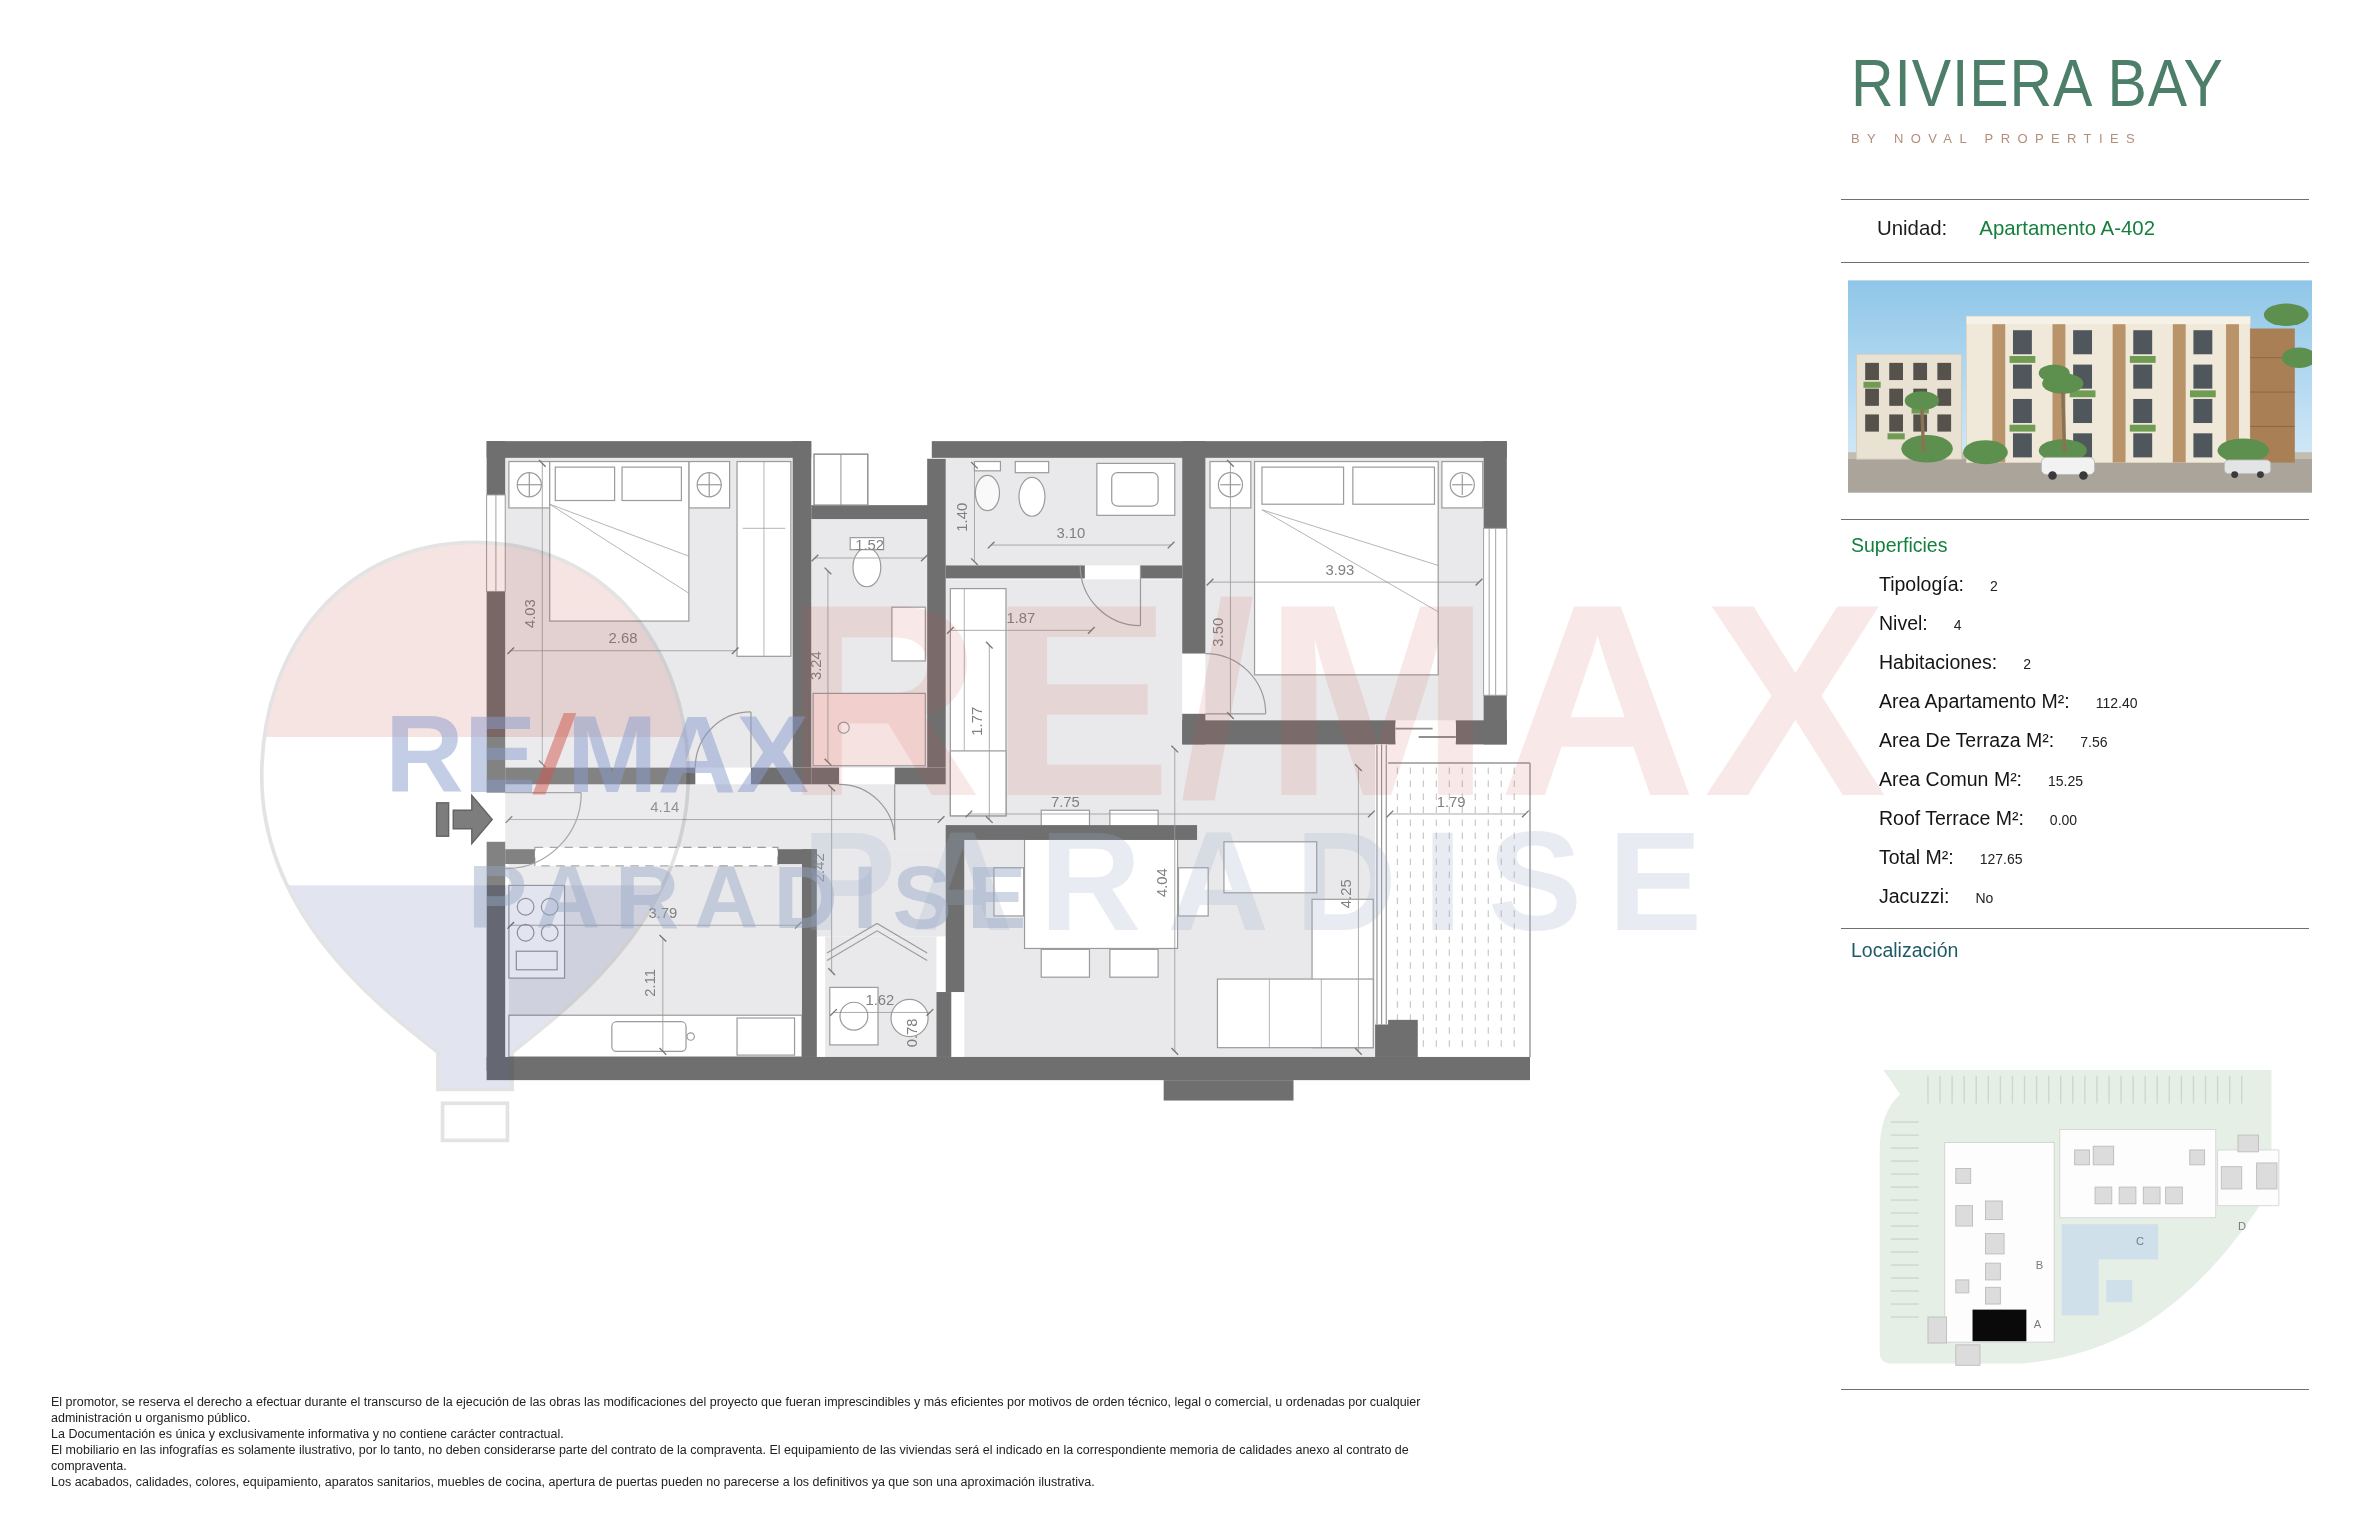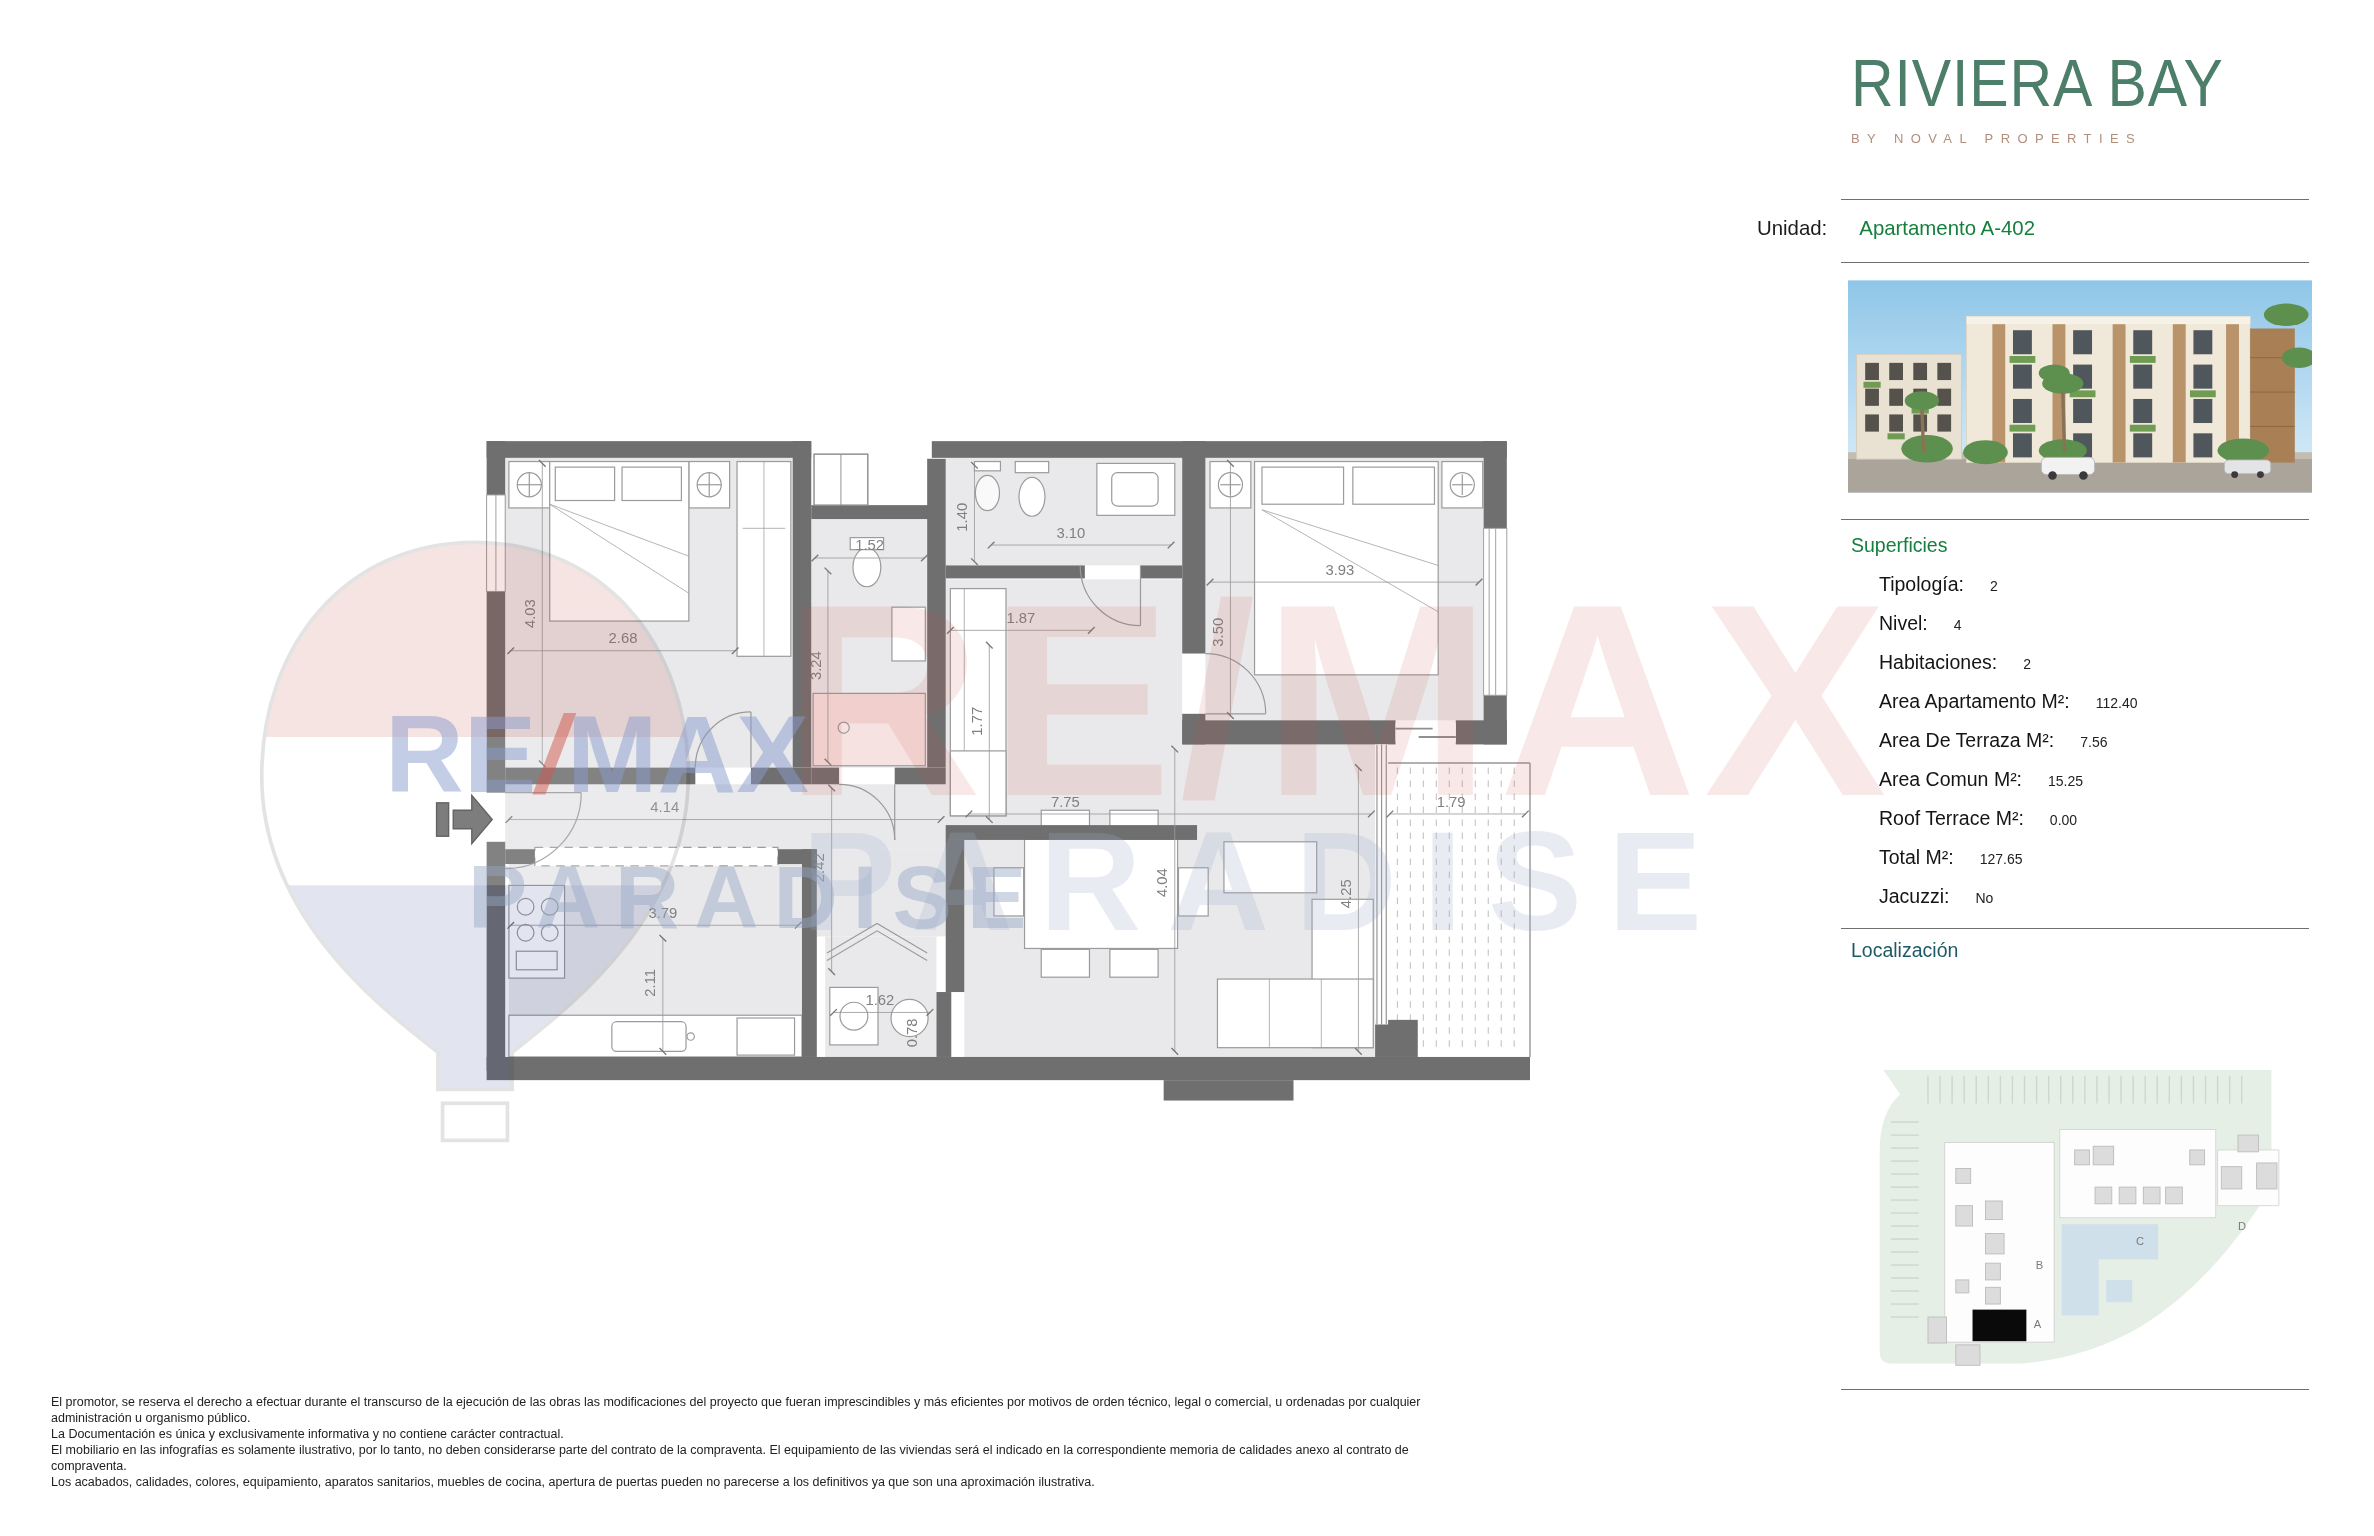--- a/index.html
+++ b/index.html
@@ -6,21 +6,21 @@
   .page{position:relative;width:2375px;height:1536px;background:#ffffff;overflow:hidden;
         font-family:"Liberation Sans",sans-serif;color:#1c1c1c;}
   svg text{font-family:"Liberation Sans",sans-serif;}
 
   
   .brand{position:absolute;left:1851px;top:46px;width:456px;text-align:left;}
   .brand-title{font-size:59px;color:#4d7e69;letter-spacing:0.9px;font-weight:normal;
                transform:scaleY(1.12);transform-origin:top;}
   .brand-tagline{margin-top:16.7px;font-size:13px;letter-spacing:7.4px;color:#b28e7c;}
   .rule{position:absolute;left:1841px;width:468px;border-top:1.9px solid #6f6f6f;}
-  .unit-row{position:absolute;left:1757px;top:217px;font-size:20.4px;display:flex;gap:32px;}
+  .unit-row{position:absolute;left:1877px;top:217px;font-size:20.4px;display:flex;gap:32px;}
   .unit-row .val{color:#15803d;}
   .photo-wrap{position:absolute;left:1848px;top:272px;width:464px;height:229px;}
   .sup-block{position:absolute;left:1851px;top:534px;width:458px;}
   .sup-heading{font-size:19.5px;color:#15803d;margin-bottom:7.4px;}
   .sup-row{display:flex;align-items:baseline;gap:26px;margin-top:16px;}
   .sup-label{font-size:19.5px;color:#151515;margin-left:28px;}
   .sup-value{font-size:14px;color:#222;}
   .loc-heading{position:absolute;left:1851px;top:939px;font-size:19.5px;color:#1d5a66;}
   .map-wrap{position:absolute;left:1863px;top:1057px;width:427px;height:327px;}
 

